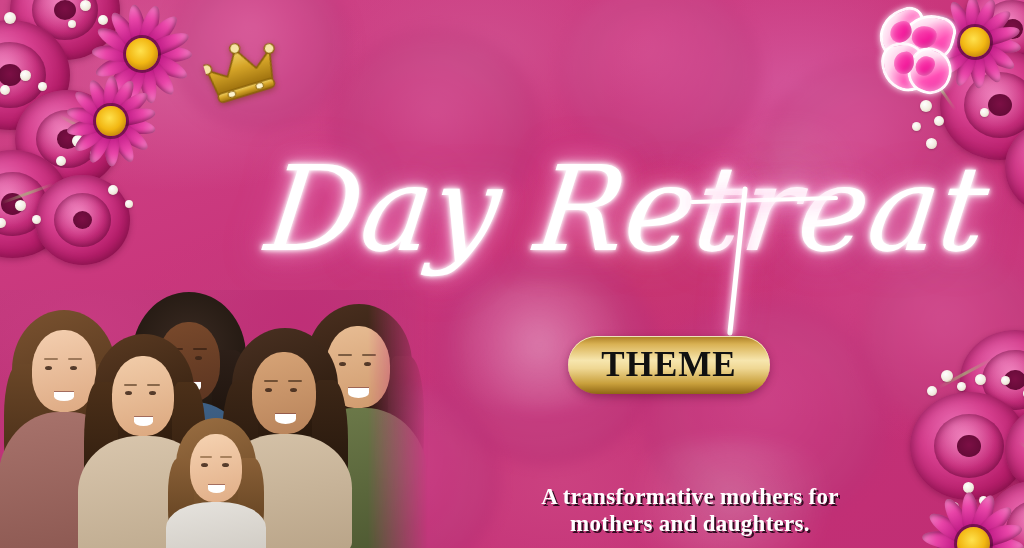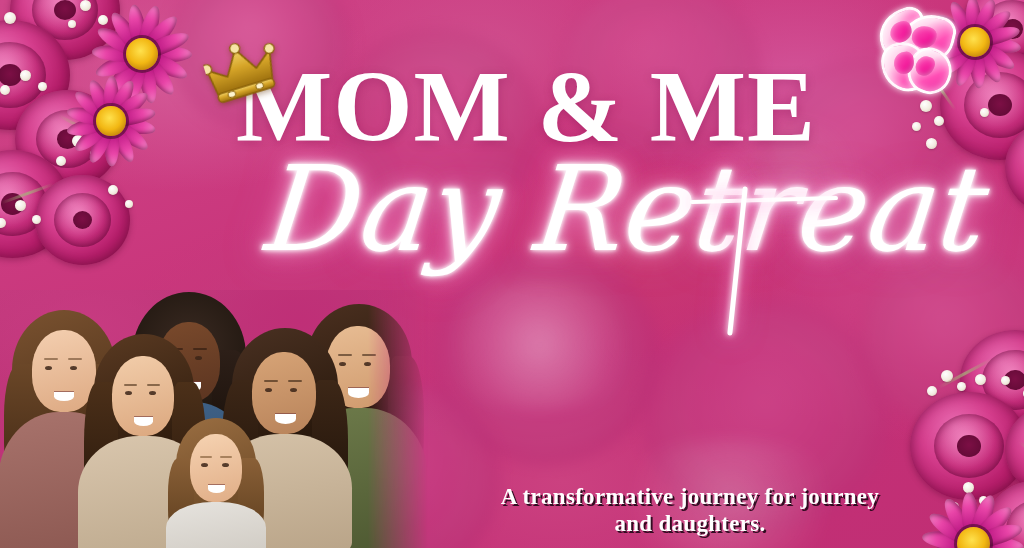--- a/index.html
+++ b/index.html
@@ -389,21 +389,20 @@
       <i style="transform:rotate(290deg)"></i>
     <i style="transform:rotate(316deg)"></i>
       <i style="transform:rotate(342deg)"></i>
     <b></b>
   </div>
 
   <div id="title-script">Day Retreat</div>
   <div id="script-swash"></div>
   <div id="script-tail"></div>
 
-  <div id="title-mom">MOM &amp; ME</div>
 
   <div class="crown" style="left:206px;top:38px;">
     <svg width="74" height="62" viewBox="0 0 74 62">
       <defs>
         <linearGradient id="gold" x1="0" y1="0" x2="0" y2="1">
           <stop offset="0%" stop-color="#f3d36a"></stop>
           <stop offset="45%" stop-color="#d6a528"></stop>
           <stop offset="100%" stop-color="#9a6d0c"></stop>
         </linearGradient>
       </defs>
@@ -492,17 +491,20 @@
       <div class="head" style="left:22px;top:16px;width:52px;height:68px;background:linear-gradient(165deg,#f6d3b2,#e0ad86);"></div>
       <div class="brow" style="left:32px;top:38px;width:12px;background:#7a5530;"></div>
       <div class="brow" style="left:52px;top:38px;width:12px;background:#7a5530;"></div>
       <div class="eye" style="left:33px;top:45px;"></div>
       <div class="eye" style="left:54px;top:45px;"></div>
       <div class="mouth" style="left:40px;top:67px;width:17px;height:8px;"></div>
       <div class="body" style="left:-2px;top:84px;width:100px;height:56px;background:linear-gradient(170deg,#e6e3de,#cfcac2);"></div>
     </div>
   </div>
 
-
-
-  <div id="tagline">A transformative journey for journey and daughters.</div>
+  <div id="theme-badge">
+    <span>THEME</span>
+  </div>
+
+
+  <div id="tagline">A transformative mothers for mothers and daughters.</div>
 
 </div>
 
 </body></html>

